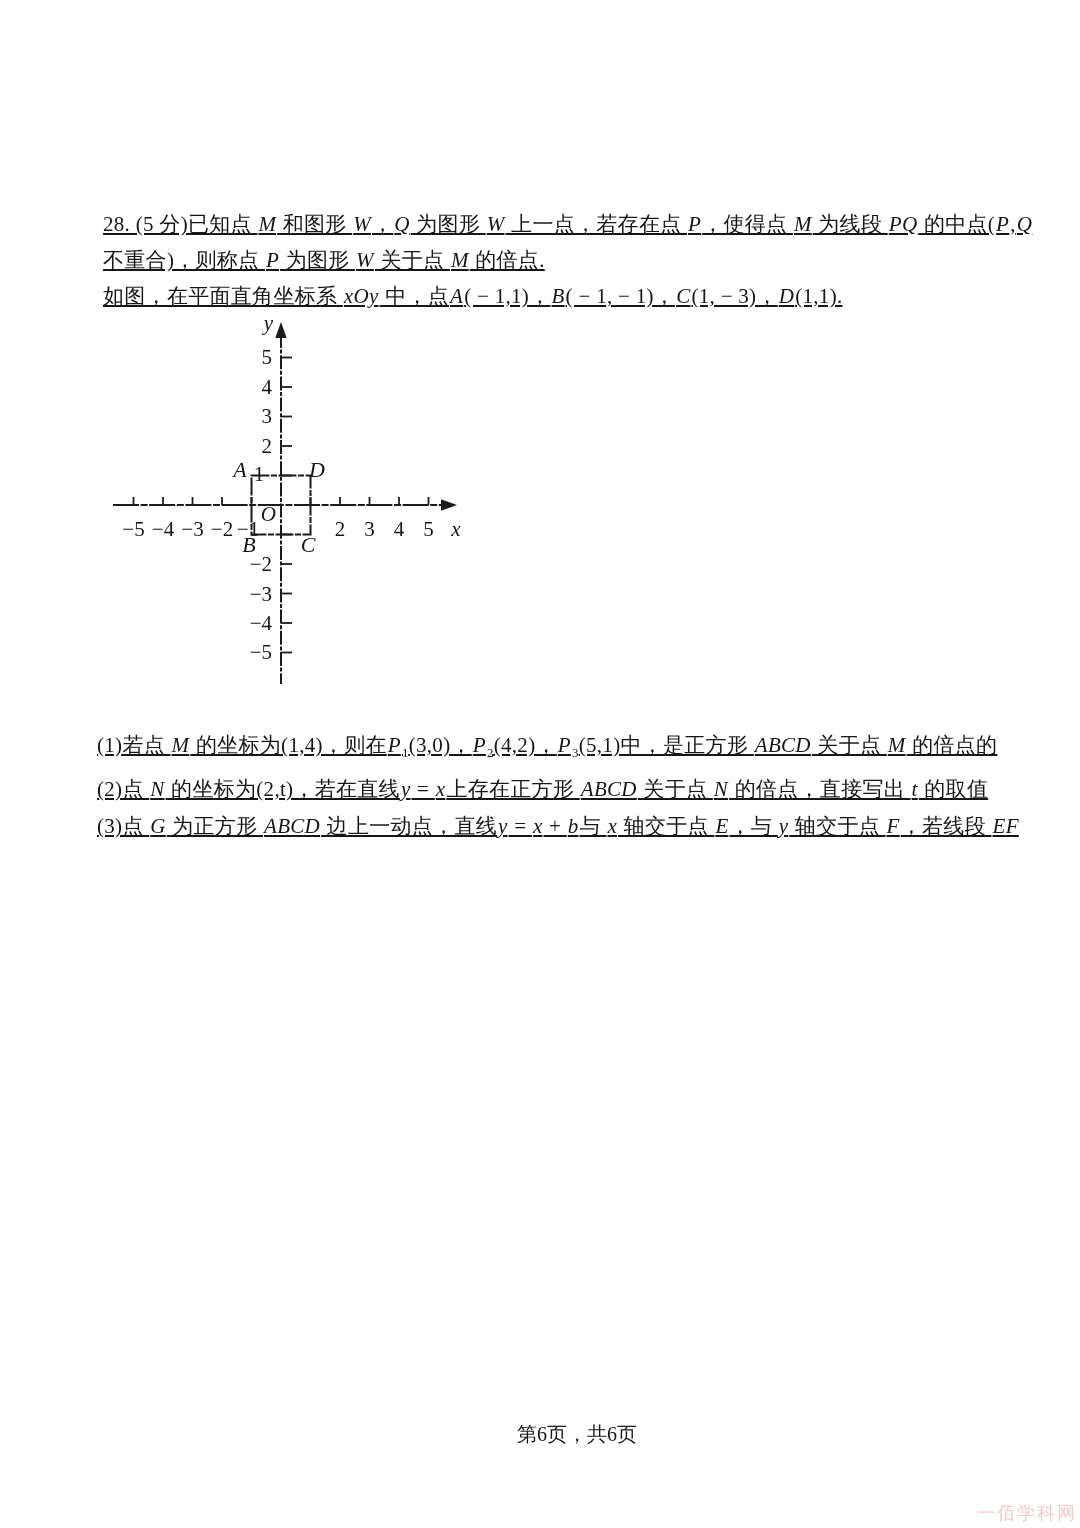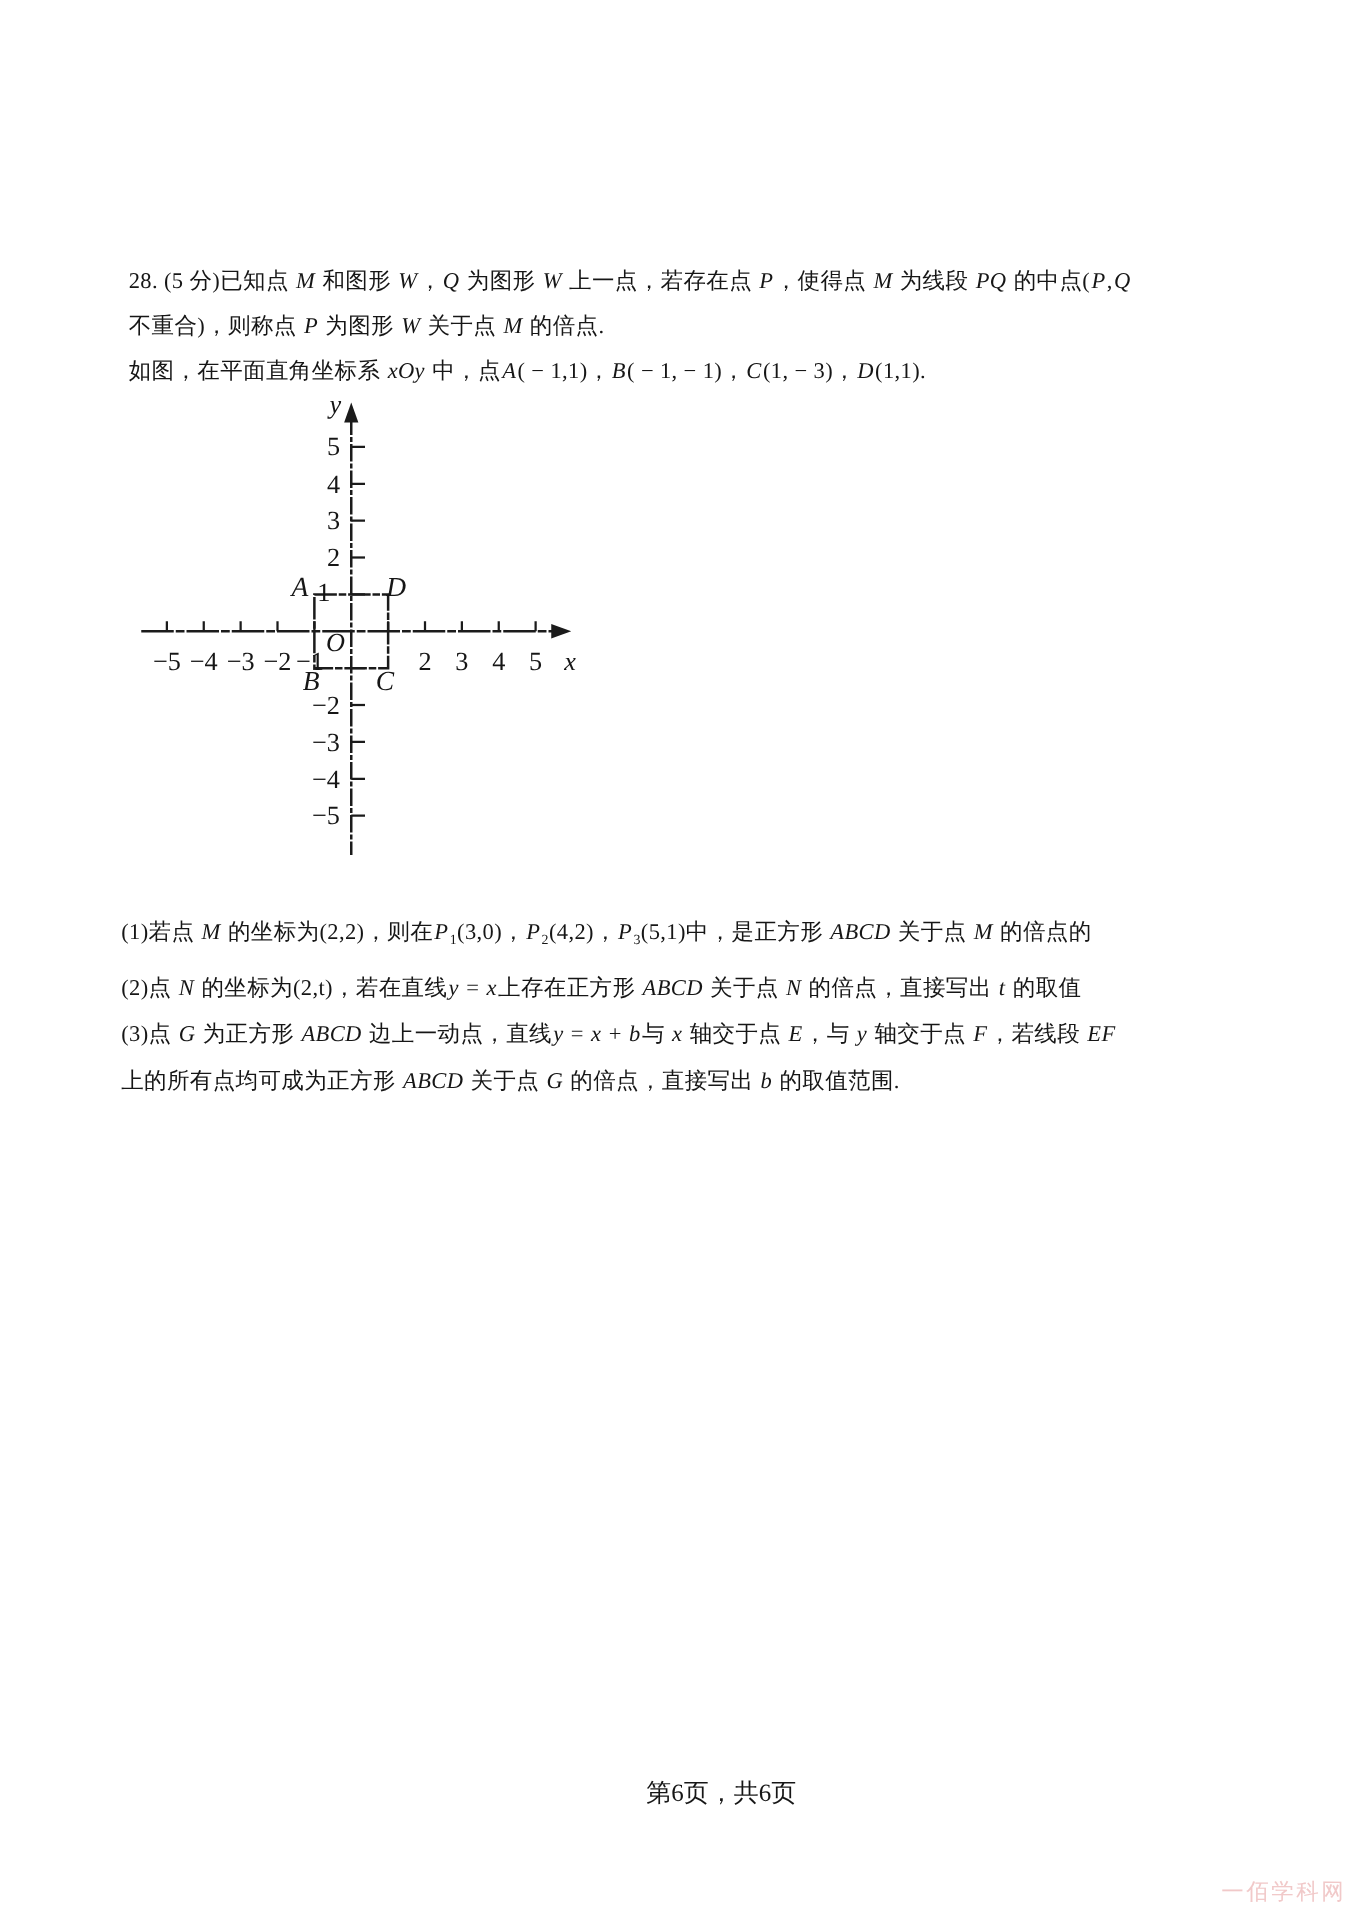--- a/index.html
+++ b/index.html
@@ -2,21 +2,21 @@
 <html><head>
 <meta charset="utf-8">
 <style>
   html,body{margin:0;padding:0;}
   body{
     width:1080px;height:1528px;position:relative;background:#ffffff;
     font-family:"Liberation Serif","DejaVu Serif",serif;color:#161616;
     overflow:hidden;
   }
   .abs{position:absolute;}
-  .textline{white-space:nowrap;font-size:18px;line-height:36px;letter-spacing:0.3px;}
+  .textline{white-space:nowrap;font-size:21px;line-height:36px;letter-spacing:0.3px;text-decoration:underline;}
   .parts .textline{line-height:37px;}
   .var{font-style:italic;font-family:"Liberation Serif","DejaVu Serif",serif;padding:0 1px;}
   sub{font-size:0.62em;}
   .intro{left:103px;top:206px;}
   .parts{left:97px;top:727px;}
   .figure{left:105px;top:312px;}
   .figure text{fill:#161616;font-family:"Liberation Serif","DejaVu Serif",serif;}
   .figure .num{font-size:21px;}
   .figure .axisletter{font-size:21px;font-style:italic;}
   .figure .ptlabel{font-size:22px;font-style:italic;}
@@ -96,21 +96,20 @@
   <text class="axisletter" x="351" y="224" text-anchor="middle">x</text>
   <text class="axisletter" x="171" y="209" text-anchor="end" font-size="20">O</text>
 
   <text class="ptlabel" x="135" y="165" text-anchor="middle">A</text>
   <text class="ptlabel" x="212" y="165" text-anchor="middle">D</text>
   <text class="ptlabel" x="144" y="240" text-anchor="middle">B</text>
   <text class="ptlabel" x="203" y="240" text-anchor="middle">C</text>
 </svg>
 
 <div class="abs parts">
-  <div class="textline"><span>(1)若点 </span><span class="var">M</span><span> 的坐标为(2,2)，则在</span><span class="var">P</span><sub>1</sub><span>(3,0)，</span><span class="var">P</span><sub>2</sub><span>(4,2)，</span><span class="var">P</span><sub>3</sub><span>(5,1)中，是正方形 </span><span class="var">ABCD</span><span> 关于点 </span><span class="var">M</span><span> 的倍点的</span></div>
+  <div class="textline"><span>(1)若点 </span><span class="var">M</span><span> 的坐标为(1,4)，则在</span><span class="var">P</span><sub>1</sub><span>(3,0)，</span><span class="var">P</span><sub>2</sub><span>(4,2)，</span><span class="var">P</span><sub>3</sub><span>(5,1)中，是正方形 </span><span class="var">ABCD</span><span> 关于点 </span><span class="var">M</span><span> 的倍点的</span></div>
   <div class="textline"><span>(2)点 </span><span class="var">N</span><span> 的坐标为(2,t)，若在直线</span><span class="var">y</span><span> = </span><span class="var">x</span><span>上存在正方形 </span><span class="var">ABCD</span><span> 关于点 </span><span class="var">N</span><span> 的倍点，直接写出 </span><span class="var">t</span><span> 的取值</span></div>
   <div class="textline"><span>(3)点 </span><span class="var">G</span><span> 为正方形 </span><span class="var">ABCD</span><span> 边上一动点，直线</span><span class="var">y</span><span> = </span><span class="var">x</span><span> + </span><span class="var">b</span><span>与 </span><span class="var">x</span><span> 轴交于点 </span><span class="var">E</span><span>，与 </span><span class="var">y</span><span> 轴交于点 </span><span class="var">F</span><span>，若线段 </span><span class="var">EF</span></div>
-  <div class="textline"><span>上的所有点均可成为正方形 </span><span class="var">ABCD</span><span> 关于点 </span><span class="var">G</span><span> 的倍点，直接写出 </span><span class="var">b</span><span> 的取值范围.</span></div>
 </div>
 
 <div class="abs footer">第6页，共6页</div>
 
 <div class="abs watermark">一佰学科网</div>
 
 </body></html>

